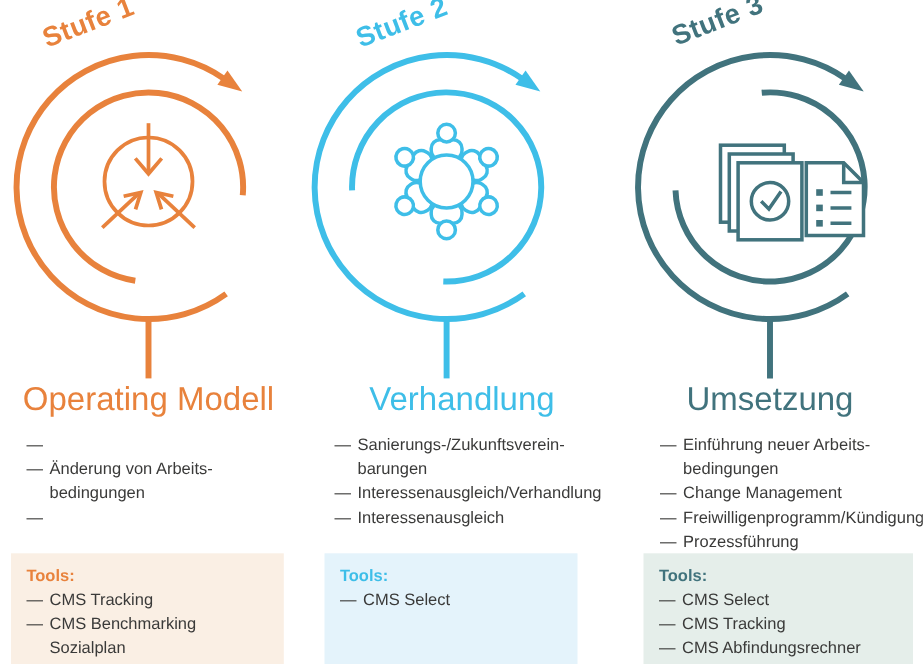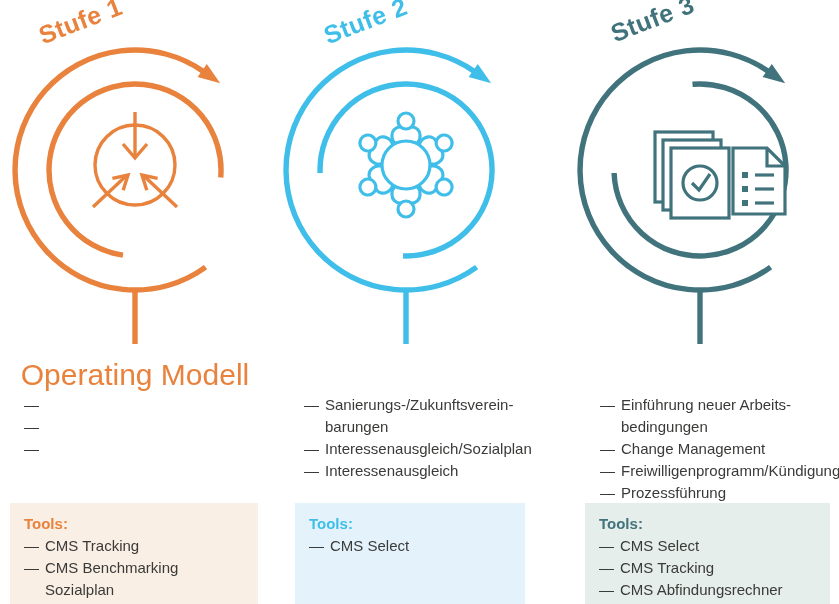--- a/index.html
+++ b/index.html
@@ -14,21 +14,21 @@
   .spiral{position:absolute;top:0;left:0;width:270px;height:350px;color:var(--c);}
   .stage2 .spiral{left:-14px;}
   .stufe{
     position:absolute;font-size:25px;font-weight:700;letter-spacing:.5px;
     color:var(--c);transform:rotate(-21deg);transform-origin:0 50%;white-space:nowrap;
   }
   .stage1 .stufe{left:40px;top:22px;}
   .stage2 .stufe{left:40px;top:22px;}
   .stage3 .stufe{left:47px;top:20px;}
   .title{
-    position:absolute;top:358px;left:0;width:100%;text-align:center;
+    position:absolute;top:347px;left:0;width:100%;text-align:center;
     font-size:30px;line-height:34px;font-weight:400;color:var(--c);white-space:nowrap;
   }
   .blist{position:absolute;top:394px;}
   .stage1 .blist{left:24px;width:200px;}
   .stage2 .blist{left:19px;width:253px;}
   .stage3 .blist{left:35px;width:253px;}
   .li{display:flex;font-size:15px;line-height:22px;}
   .dash{width:21px;flex:none;}
   .btxt{flex:1;}
   .toolsbox{
@@ -66,20 +66,21 @@
       </g>
     </svg>
     <div class="stufe">Stufe 1</div>
     <div class="title">Operating Modell</div>
     <div class="blist">
       <div class="li">
         <span class="dash">—</span>
       </div>
       <div class="li">
         <span class="dash">—</span>
+        <span class="btxt">Änderung von Arbeits-bedingungen</span>
       </div>
       <div class="li">
         <span class="dash">—</span>
       </div>
     </div>
     <div class="toolsbox">
       <div class="tools-label">Tools:</div>
       <div class="li">
         <span class="dash">—</span>
         <span class="btxt">CMS Tracking</span>
@@ -121,28 +122,29 @@
             <circle cx="135" cy="121" r="8"></circle>
           </g>
         <g class="wfill" transform="rotate(300 135 165)">
             <rect x="121" y="127" width="28" height="18" rx="8"></rect>
             <circle cx="135" cy="121" r="8"></circle>
           </g>
         <circle class="wfill" cx="135" cy="165" r="24"></circle>
       </g>
     </svg>
     <div class="stufe">Stufe 2</div>
+    <div class="title">Verhandlung</div>
     <div class="blist">
       <div class="li">
         <span class="dash">—</span>
         <span class="btxt">Sanierungs-/Zukunftsverein-barungen</span>
       </div>
       <div class="li">
         <span class="dash">—</span>
-        <span class="btxt">Interessenausgleich/Sozialplan</span>
+        <span class="btxt">Interessenausgleich/Verhandlung</span>
       </div>
       <div class="li">
         <span class="dash">—</span>
         <span class="btxt">Interessenausgleich</span>
       </div>
     </div>
     <div class="toolsbox">
       <div class="tools-label">Tools:</div>
       <div class="li">
         <span class="dash">—</span>
@@ -169,20 +171,21 @@
         <path class="stroke" d="M202 148 V166 H220"></path>
         <rect x="177" y="172" width="6" height="6" fill="currentColor" stroke="none"></rect>
         <path class="stroke" d="M190 175 H209"></path>
         <rect x="177" y="186" width="6" height="6" fill="currentColor" stroke="none"></rect>
         <path class="stroke" d="M190 189 H209"></path>
         <rect x="177" y="200" width="6" height="6" fill="currentColor" stroke="none"></rect>
         <path class="stroke" d="M190 203 H209"></path>
       </g>
     </svg>
     <div class="stufe">Stufe 3</div>
+    <div class="title">Umsetzung</div>
     <div class="blist">
       <div class="li">
         <span class="dash">—</span>
         <span class="btxt">Einführung neuer Arbeits-bedingungen</span>
       </div>
       <div class="li">
         <span class="dash">—</span>
         <span class="btxt">Change Management</span>
       </div>
       <div class="li">

